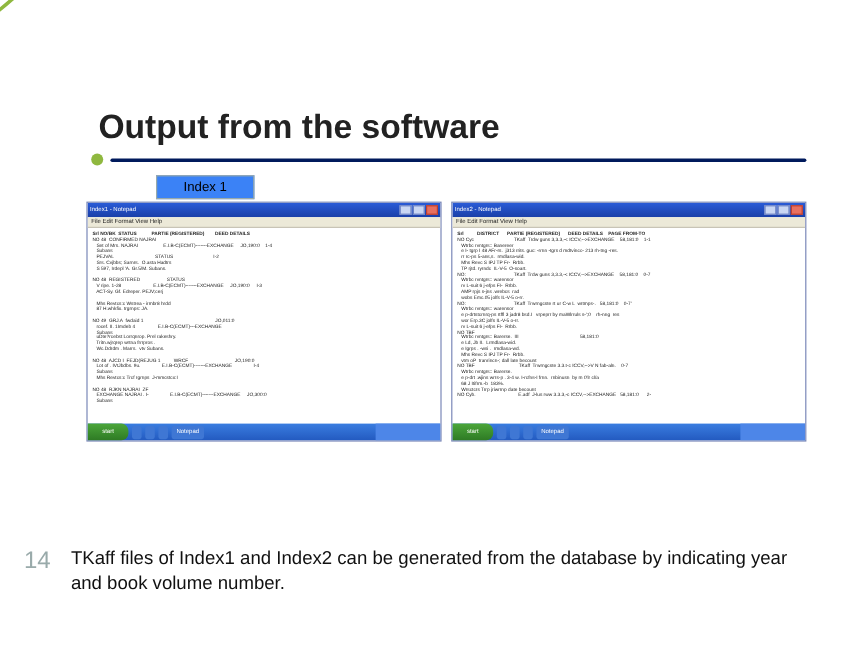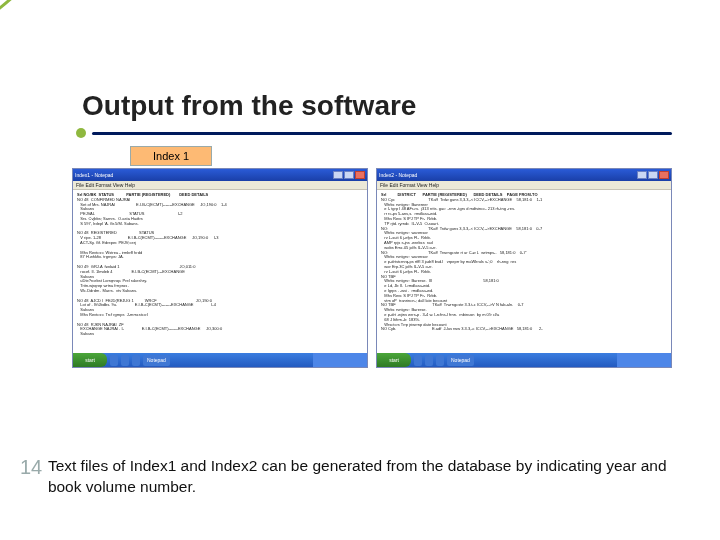--- a/index.html
+++ b/index.html
@@ -15,39 +15,39 @@
 
   .slide { position: relative; padding: 22px 48px 0 70px; }
 
   .title { font-size: 28px; font-weight: 700; color: #222; margin: 68px 0 6px 12px; }
 
   .rule-wrap { margin: 0 0 8px 6px; display:flex; align-items:center; gap:6px; }
   .dot { width:10px; height:10px; border-radius:50%; background:#8fb83f; }
   .rule { height:3px; background:#001a5c; flex:1; border-radius:2px; }
 
   .labels { display:flex; gap:10px; margin: 6px 0 2px 60px; }
-  .lbl { border:1px solid #9aa; font-size:11px; padding:3px 22px; background:#fdba74; }
+  .lbl { border:1px solid #9aa; font-size:11px; padding:3px 22px; background:#3b82f6; }
   .lbl2 { margin-left: 230px; }
 
   .shots { display:flex; gap:8px; margin: 2px 0 0 2px; }
   .win { width: 300px; height: 200px; border:1px solid #7a88b8; background:#fff; font-size:4px; line-height:1.2; color:#333; position:relative; overflow:hidden; }
   .titlebar { height:12px; background: linear-gradient(#2a5bd7,#1a3fa8); display:flex; align-items:center; justify-content:space-between; padding:0 2px; }
   .titlebar .t { color:#fff; font-size:5px; }
   .winbtns { display:flex; gap:1px; }
   .wb { width:10px; height:8px; background:#c9d6f3; border:1px solid #6a7fc2; }
   .wb.cl { background:#e87060; border-color:#c04030; }
   .menubar { height:9px; background:#ece9d8; border-bottom:1px solid #c8c4b6; font-size:5px; color:#222; padding:1px 3px; }
   .content { padding:3px 4px; height: calc(100% - 12px - 9px - 14px); overflow:hidden; white-space:pre; color:#222; }
   .content .hdr { color:#222; font-weight:bold; }
   .taskbar { position:absolute; bottom:0; left:0; right:0; height:14px; background:linear-gradient(#3a7de0,#235ac0); display:flex; align-items:center; }
   .start { width:34px; height:14px; background:linear-gradient(#4ba63a,#2e7a24); color:#fff; font-size:5px; display:flex; align-items:center; justify-content:center; border-radius:0 6px 6px 0; }
   .tchip { height:11px; background:#3f77d4; margin-left:3px; padding:0 4px; border-radius:2px; color:#fff; font-size:5px; display:flex; align-items:center; }
   .tray { margin-left:auto; width:54px; height:14px; background:#4d86e8; color:#fff; font-size:5px; display:flex; align-items:center; justify-content:flex-end; padding-right:3px; }
 
-  .caption-row { position:absolute; left:0; right:0; bottom:42px; display:flex; align-items:flex-start; gap:0; padding-left:20px; padding-right:40px; }
+  .caption-row { position:absolute; left:0; right:0; bottom:42px; display:flex; align-items:flex-start; gap:12px; padding-left:20px; padding-right:40px; }
   .pagenum { font-size:20px; color:#9aa; font-weight:400; width:34px; }
   .caption { font-size:15.5px; color:#111; line-height:1.35; }
 </style>
 </head>
 <body>
 
 <div class="accent-arc"></div>
 
 <div class="slide">
 
@@ -161,14 +161,14 @@
         <span class="tchip">Notepad</span>
         <span class="tray"></span>
       </div>
     </div>
 
   </div>
 </div>
 
 <div class="caption-row">
   <span class="pagenum">14</span>
-  <span class="caption">Text files of Index1 and Index2 can be generated from the database by indicating year and book volume number.</span>
+  <span class="caption">TKaff files of Index1 and Index2 can be generated from the database by indicating year and book volume number.</span>
 </div>
 
 </body></html>

